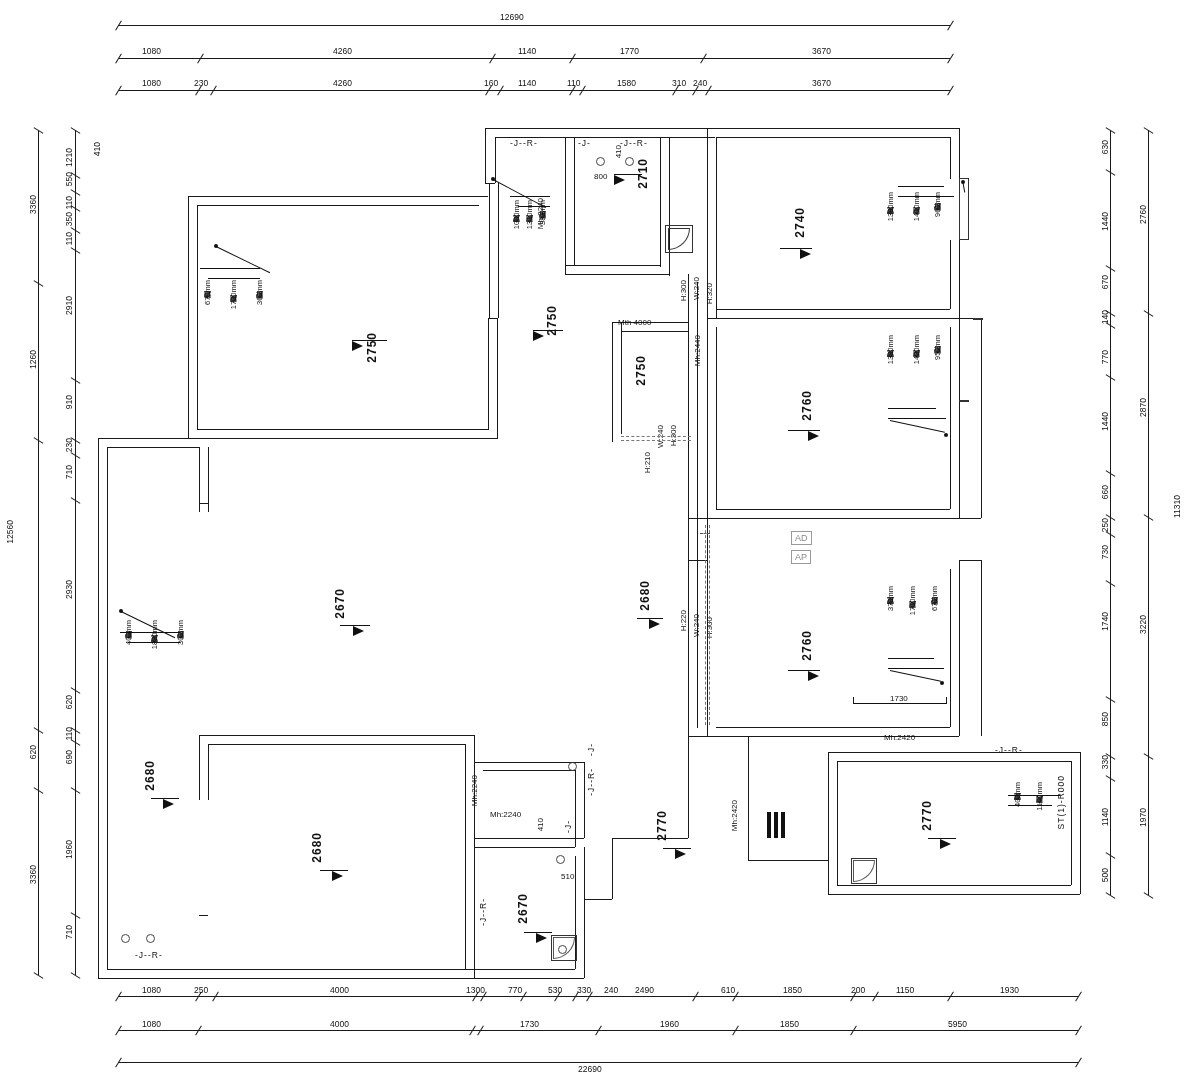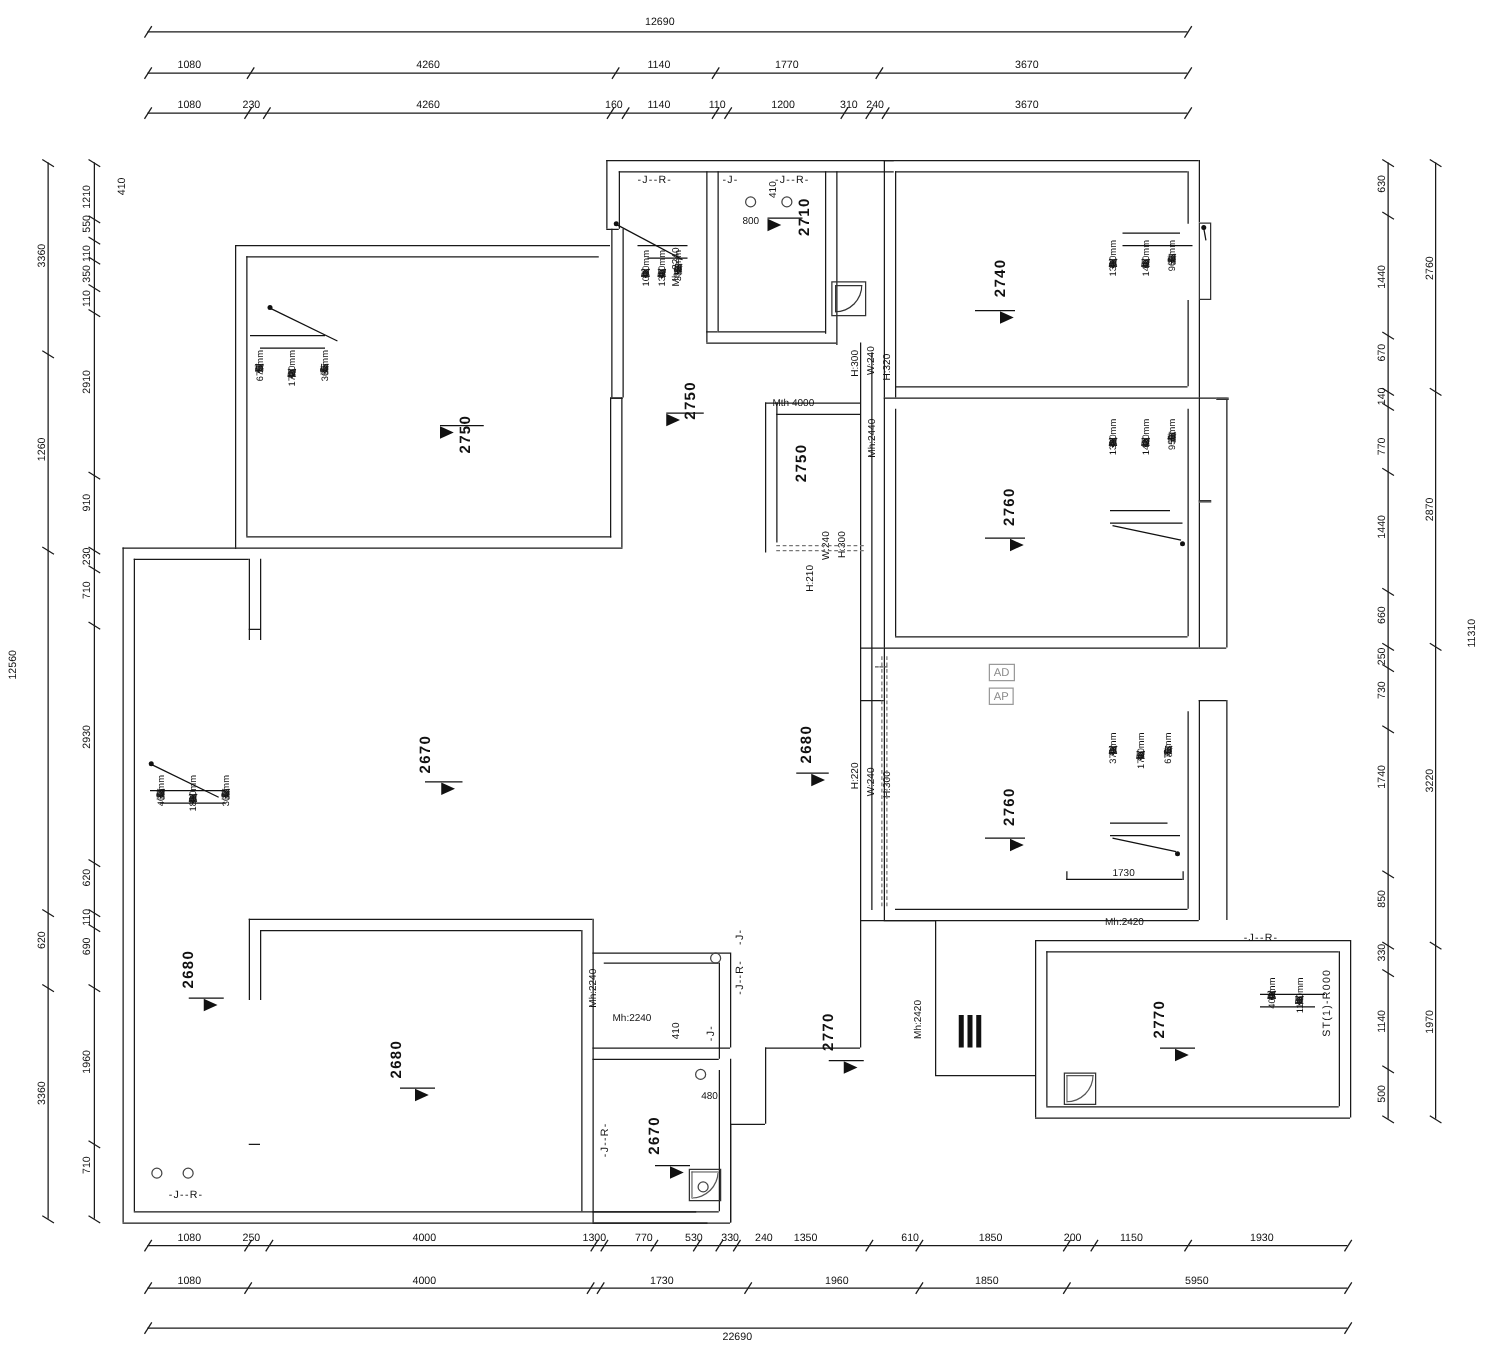--- a/index.html
+++ b/index.html
@@ -34,21 +34,21 @@
   .bars i{position:absolute;top:0;bottom:0;width:4px;background:#111;}
 </style>
 </head>
 <body>
 
 <div id="sheet">
 
   <div class="ln h" style="left:118px;top:25px;width:832px;"></div>
   <div class="tick" style="left:113px;top:25px;"></div>
   <div class="tick" style="left:945px;top:25px;"></div>
-  <div class="hlabel" style="left:516px;top:12px;text-align:right;">12690</div>
+  <div class="hlabel" style="left:500px;top:12px;text-align:right;">12690</div>
 
   <div class="ln h" style="left:118px;top:58px;width:832px;"></div>
   <div class="tick" style="left:113px;top:58px;"></div>
   <div class="tick" style="left:195px;top:58px;"></div>
   <div class="tick" style="left:487px;top:58px;"></div>
   <div class="tick" style="left:567px;top:58px;"></div>
   <div class="tick" style="left:698px;top:58px;"></div>
   <div class="tick" style="left:945px;top:58px;"></div>
   <div class="hlabel" style="left:142px;top:46px;">1080</div>
   <div class="hlabel" style="left:333px;top:46px;">4260</div>
@@ -67,21 +67,21 @@
   <div class="tick" style="left:670px;top:90px;"></div>
   <div class="tick" style="left:690px;top:90px;"></div>
   <div class="tick" style="left:703px;top:90px;"></div>
   <div class="tick" style="left:945px;top:90px;"></div>
   <div class="hlabel" style="left:142px;top:78px;">1080</div>
   <div class="hlabel" style="left:194px;top:78px;">230</div>
   <div class="hlabel" style="left:333px;top:78px;">4260</div>
   <div class="hlabel" style="left:484px;top:78px;">160</div>
   <div class="hlabel" style="left:518px;top:78px;">1140</div>
   <div class="hlabel" style="left:567px;top:78px;">110</div>
-  <div class="hlabel" style="left:617px;top:78px;">1200</div>
+  <div class="hlabel" style="left:617px;top:78px;">1580</div>
   <div class="hlabel" style="left:672px;top:78px;">310</div>
   <div class="hlabel" style="left:693px;top:78px;">240</div>
   <div class="hlabel" style="left:812px;top:78px;">3670</div>
 
   <div class="ln h" style="left:118px;top:996px;width:960px;"></div>
   <div class="tick" style="left:113px;top:996px;"></div>
   <div class="tick" style="left:193px;top:996px;"></div>
   <div class="tick" style="left:210px;top:996px;"></div>
   <div class="tick" style="left:470px;top:996px;"></div>
   <div class="tick" style="left:478px;top:996px;"></div>
@@ -96,21 +96,21 @@
   <div class="tick" style="left:945px;top:996px;"></div>
   <div class="tick" style="left:1073px;top:996px;"></div>
   <div class="hlabel" style="left:142px;top:985px;">1080</div>
   <div class="hlabel" style="left:194px;top:985px;">250</div>
   <div class="hlabel" style="left:330px;top:985px;">4000</div>
   <div class="hlabel" style="left:466px;top:985px;">1300</div>
   <div class="hlabel" style="left:508px;top:985px;">770</div>
   <div class="hlabel" style="left:528px;top:985px;padding-left:20px;">530</div>
   <div class="hlabel" style="left:577px;top:985px;">330</div>
   <div class="hlabel" style="left:604px;top:985px;">240</div>
-  <div class="hlabel" style="left:635px;top:985px;">1350</div>
+  <div class="hlabel" style="left:635px;top:985px;">2490</div>
   <div class="hlabel" style="left:721px;top:985px;">610</div>
   <div class="hlabel" style="left:783px;top:985px;">1850</div>
   <div class="hlabel" style="left:851px;top:985px;">200</div>
   <div class="hlabel" style="left:896px;top:985px;">1150</div>
   <div class="hlabel" style="left:1000px;top:985px;">1930</div>
 
   <div class="ln h" style="left:118px;top:1030px;width:960px;"></div>
   <div class="tick" style="left:113px;top:1030px;"></div>
   <div class="tick" style="left:193px;top:1030px;"></div>
   <div class="tick" style="left:467px;top:1030px;"></div>
@@ -494,21 +494,21 @@
   <div class="circ" style="left:625px;top:157px;width:9px;height:9px;"></div>
   <div class="circ" style="left:568px;top:762px;width:9px;height:9px;"></div>
   <div class="circ" style="left:556px;top:855px;width:9px;height:9px;"></div>
   <div class="circ" style="left:121px;top:934px;width:9px;height:9px;"></div>
   <div class="circ" style="left:146px;top:934px;width:9px;height:9px;"></div>
   <div class="circ" style="left:558px;top:945px;width:9px;height:9px;"></div>
 
   <div class="mth" style="left:594px;top:172px;">800</div>
   <div class="mthv" style="left:614px;top:145px;">410</div>
   <div class="mthv" style="left:536px;top:818px;">410</div>
-  <div class="mth" style="left:561px;top:872px;">480</div>
+  <div class="mth" style="left:561px;top:872px;">510</div>
   <div class="mth" style="left:890px;top:694px;">1730</div>
   <div class="mline" style="left:853px;top:703px;width:93px;"></div>
   <div class="ln v" style="left:853px;top:697px;height:7px;"></div>
   <div class="ln v" style="left:946px;top:697px;height:7px;"></div>
 
   <div class="tag" style="left:791px;top:531px;">AD</div>
   <div class="tag" style="left:791px;top:550px;">AP</div>
 
   <div class="bars" style="left:767px;top:812px;width:20px;height:26px;">
     <i style="left:0;"></i>

